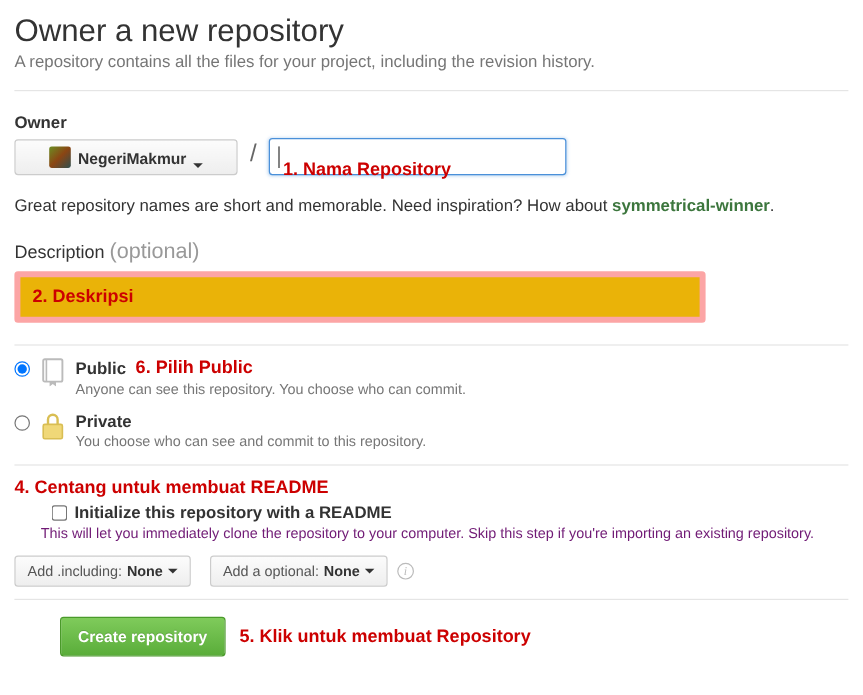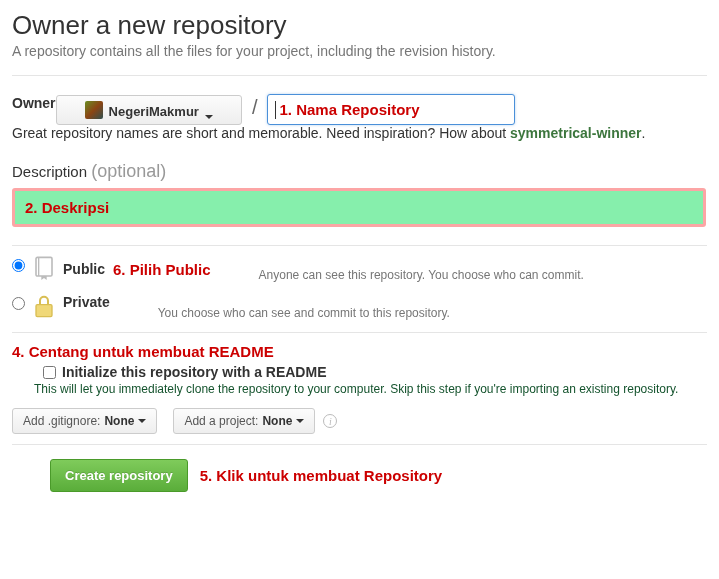--- a/index.html
+++ b/index.html
@@ -25,21 +25,21 @@
     .hr {
       border: 0;
       border-top: 1px solid #e5e5e5;
       margin: 10px 0 18px 0;
     }
     .row-owner {
       display: flex;
       align-items: flex-end;
       gap: 6px;
     }
-    .field-group { display: flex; }
+    .field-group { display: flex; flex-direction: column; }
     .label {
       font-weight: 600;
       font-size: 14px;
       color: #333;
       margin-bottom: 6px;
     }
     .btn-select {
       display: inline-flex;
       align-items: flex-end;
       gap: 6px;
@@ -82,86 +82,86 @@
     }
     .annot {
       color: #cc0000;
       font-weight: 700;
       font-size: 15px;
       pointer-events: none;
     }
     .annot-input {
       position: absolute;
       left: 12px;
-      top: 7px;
+      top: 18px;
     }
     .input-wrap { position: relative; }
     .cursor {
       position: absolute;
       left: 8px;
       top: 7px;
       width: 1px;
       height: 18px;
       background: #333;
     }
     .hint {
-      margin-top: 0;
+      margin-top: 17px;
       color: #333;
       font-size: 14px;
     }
     .hint-link {
       color: #3c763d;
       font-weight: 600;
     }
     .desc-label {
       margin-top: 20px;
       font-weight: 400;
       font-size: 15px;
       color: #333;
     }
     .optional {
       color: #999;
       font-size: 18px;
     }
     .desc-input {
       margin-top: 6px;
-      border: 3px solid #fca5a5;
-      border-radius: 3px;
-      background: #86efac;
+      border: 5px solid #fca5a5;
+      border-radius: 3px;
+      background: #eab308;
       padding: 8px 10px;
       font-size: 15px;
-      width: 694px;
+      width: 576px;
       position: relative;
     }
     .vis-row {
       display: flex;
       align-items: flex-start;
       gap: 8px;
       margin-bottom: 12px;
     }
     .vis-radio { margin-top: 3px; cursor: pointer; }
     .vis-icon {
       width: 22px; height: 24px;
       flex-shrink: 0;
     }
-    .vis-content { display: flex; flex-direction: row; gap: 48px; }
+    .vis-content { display: flex; flex-direction: column; }
     .vis-title-row { display: flex; align-items: center; gap: 8px; }
     .vis-title { font-weight: 600; font-size: 14px; color: #333; }
-    .vis-desc { color: #767676; font-size: 12px; margin-top: 12px; }
+    .vis-desc { color: #767676; font-size: 12px; margin-top: 2px; }
     .annot-inline { color:#cc0000; font-weight:700; font-size:15px; }
     .readme-row {
       display: flex;
       align-items: center;
       gap: 6px;
       margin-top: 0;
       padding-left: 31px;
     }
     .readme-label { font-weight: 600; font-size: 14px; }
     .readme-desc {
-      color: #14532d;
+      color: #701a75;
       font-size: 12px;
       margin-left: 22px;
       margin-top: 2px;
       margin-bottom: 12px;
     }
     .dropdown-row {
       display: flex;
       align-items: center;
       gap: 16px;
       margin-bottom: 8px;
@@ -289,27 +289,27 @@
 <div class="annot-block">4. Centang untuk membuat README</div>
 
 <div class="readme-row">
   <input type="checkbox" style="">
   <span class="readme-label">Initialize this repository with a README</span>
 </div>
 <p class="readme-desc">This will let you immediately clone the repository to your computer. Skip this step if you're importing an existing repository.</p>
 
 <div class="dropdown-row">
   <button class="btn-dd">
-    <span>Add .gitignore: </span>
+    <span>Add .including: </span>
       <strong>None</strong>
     <span class="caret"></span>
   </button>
   <div style="display:flex;align-items:center;gap:8px;">
     <button class="btn-dd">
-      <span>Add a project: </span>
+      <span>Add a optional: </span>
         <strong>None</strong>
       <span class="caret"></span>
     </button>
     <span class="info-icon">i</span>
   </div>
 </div>
 
 <hr class="hr-thin">
 
 <div class="submit-row">

